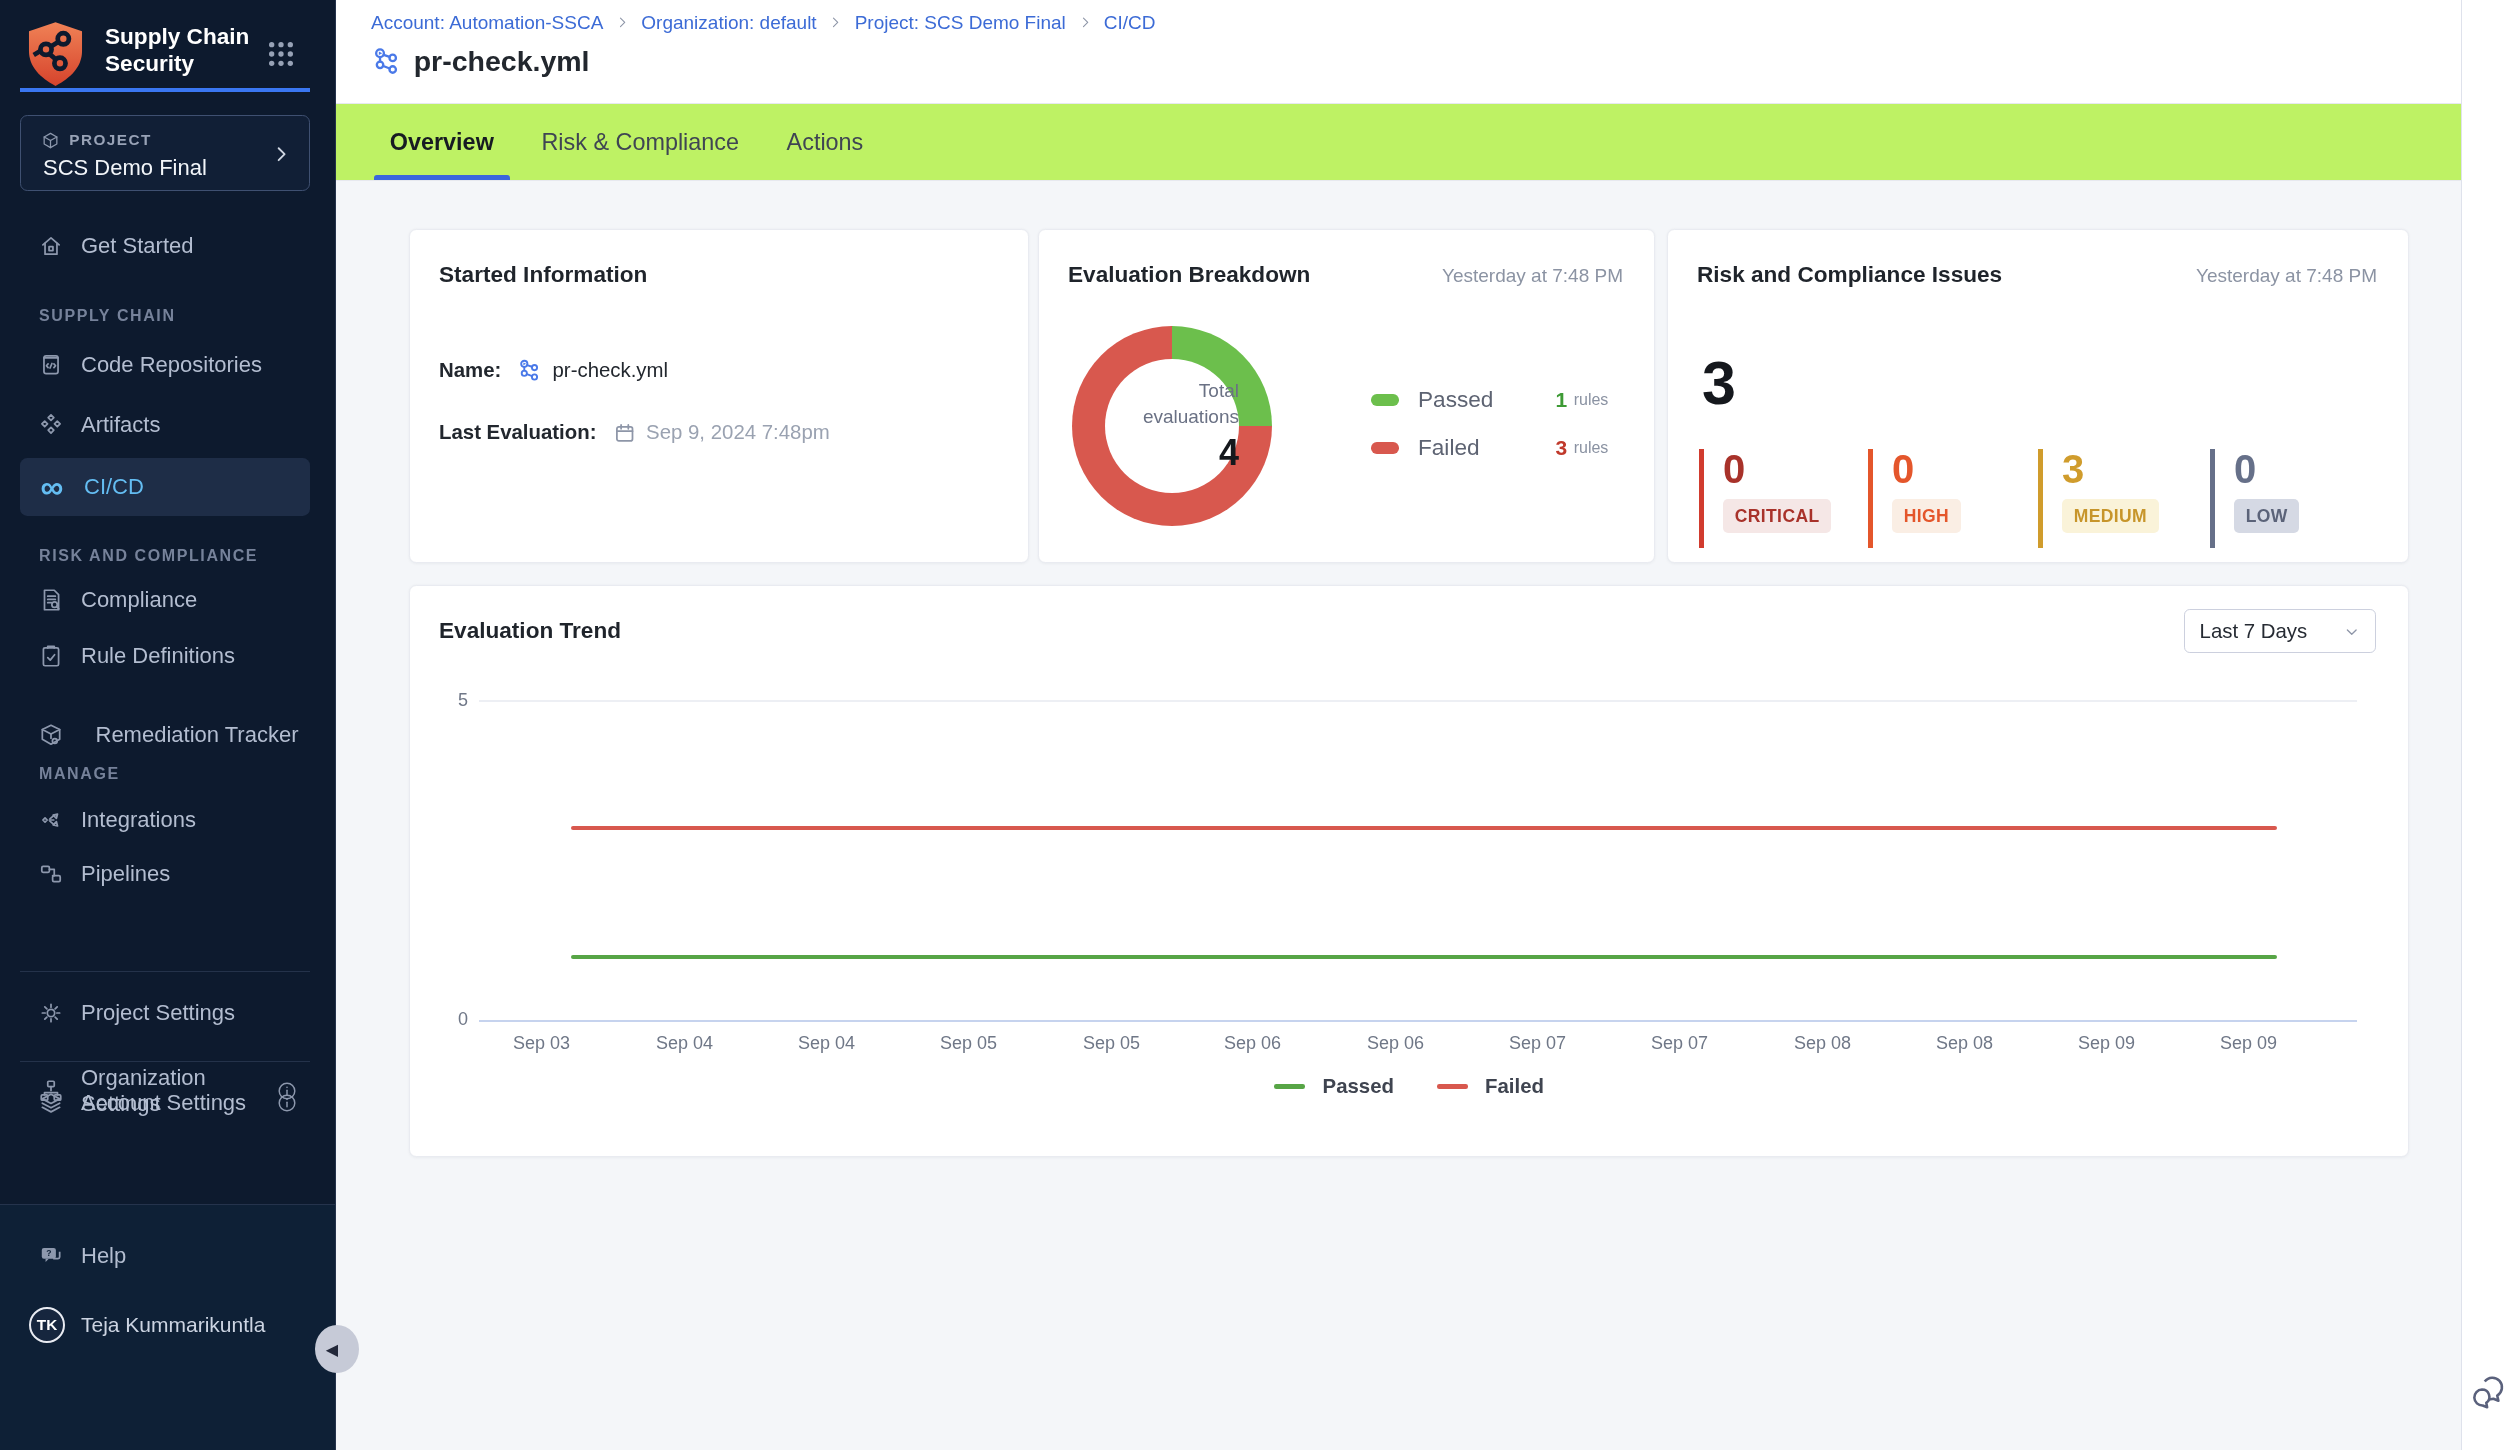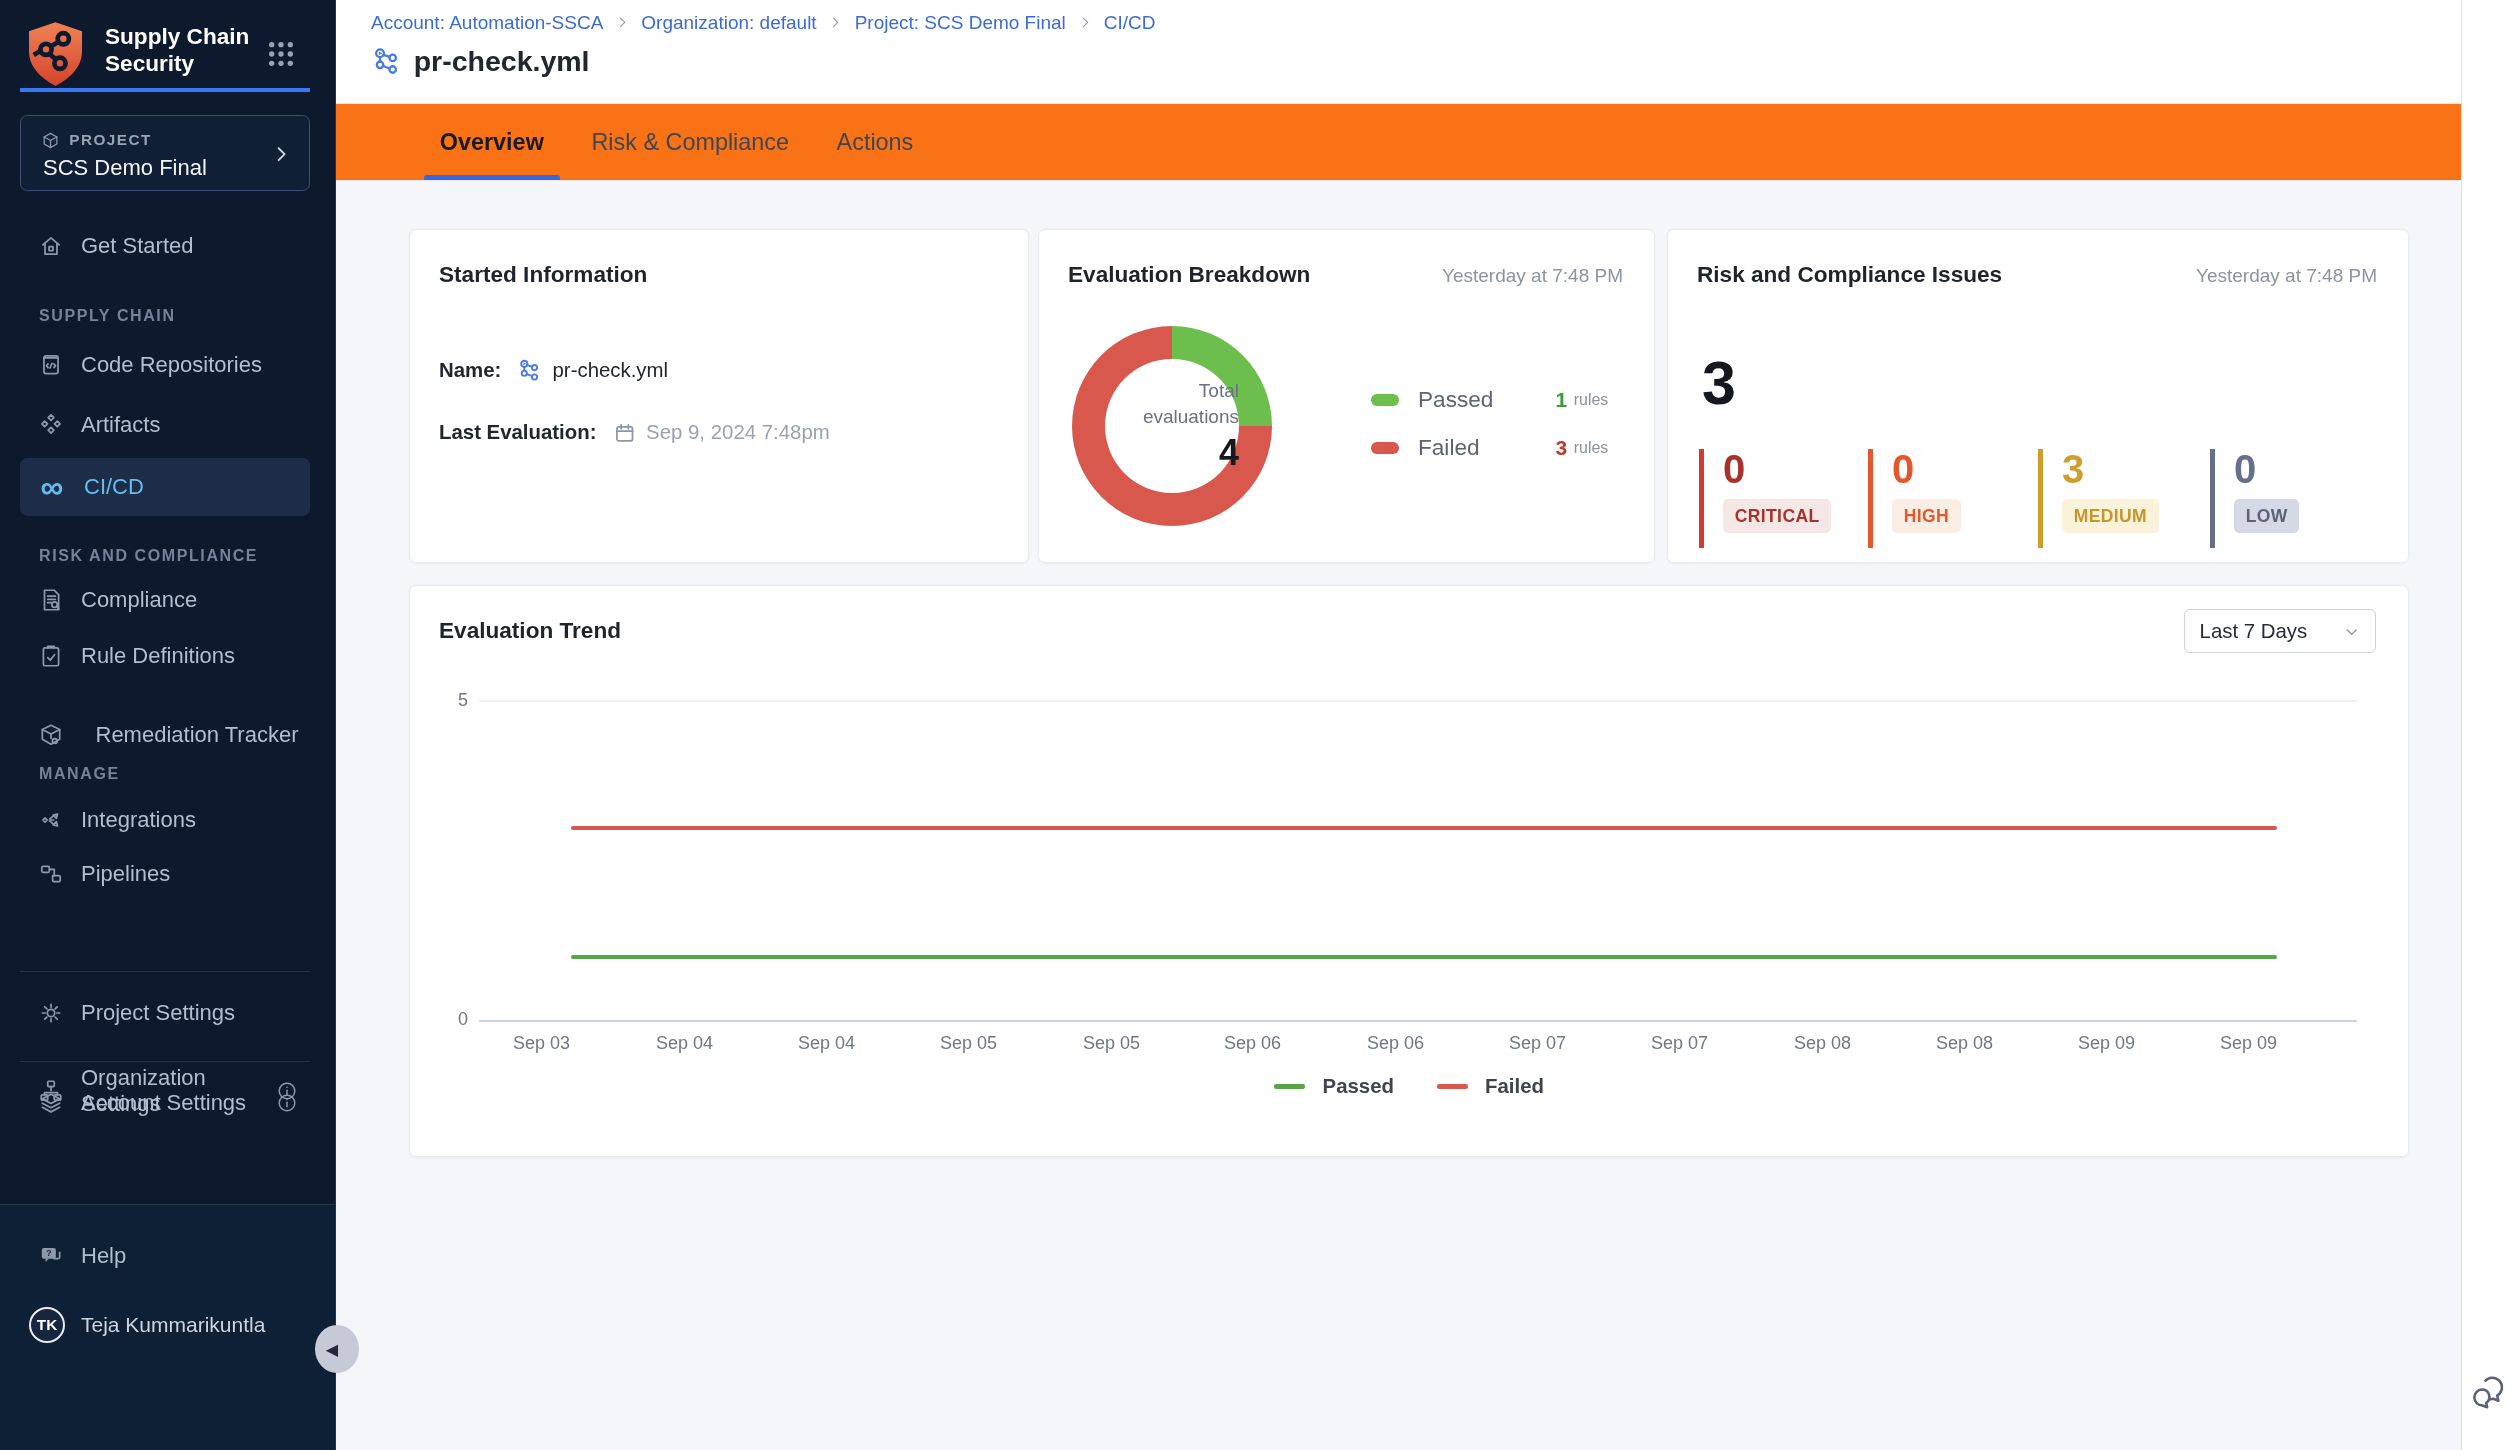--- a/index.html
+++ b/index.html
@@ -39,21 +39,21 @@
   .chat-launcher { position:absolute; bottom:38px; left:5.8px; width:41px; height:41px; cursor:pointer; }
 
   
   .main { position:absolute; left:336px; top:0; width:2125px; height:1134px; }
   .header { position:relative; height:104px; background:#ffffff; border-bottom:0.7px solid #e7e9ef; }
   .breadcrumb { position:absolute; left:35px; top:11.7px; display:flex; align-items:center; gap:11.7px; font-size:19px; }
   .crumb { color:#3c6bd6; cursor:pointer; }
   .title-row { position:absolute; left:35px; top:45px; display:flex; align-items:center; gap:11.7px; }
   .page-title { font-size:28.5px; font-weight:bold; color:#22272e; }
 
-  .tabbar { position:relative; height:77px; background:#f97316; border-bottom:0.7px solid #e7e9ef; display:flex; align-items:stretch; padding-left:98px; gap:36px; }
+  .tabbar { position:relative; height:77px; background:#bef264; border-bottom:0.7px solid #e7e9ef; display:flex; align-items:stretch; padding-left:48px; gap:36px; }
   .tab { display:flex; align-items:center; padding:0 5.8px; font-size:23.4px; color:#3f4553; position:relative; cursor:pointer; }
   .tab.active { font-weight:bold; color:#171b22; }
   .tab.active::after { content:""; position:absolute; left:-10.2px; right:-10.2px; bottom:0; height:5.1px; background:#3a66dd; border-radius:2.9px 2.9px 0 0; }
 
   .content { position:absolute; top:182px; left:0; width:100%; height:1269px; background:#f4f6f9; }
   .card { position:absolute; background:#ffffff; border:0.7px solid #e9ebf1; border-radius:7.3px; box-shadow:0 0.7px 2.9px rgba(20,30,60,.05); }
   #card-general   { left:73px;  top:47px;  width:620px;  height:334px; }
   #card-breakdown { left:702px;  top:47px;  width:617px;  height:334px; }
   #card-risk      { left:1331px; top:47px;  width:742px; height:334px; }
   #card-trend     { left:73px;  top:403px; width:2000px; height:572px; }

